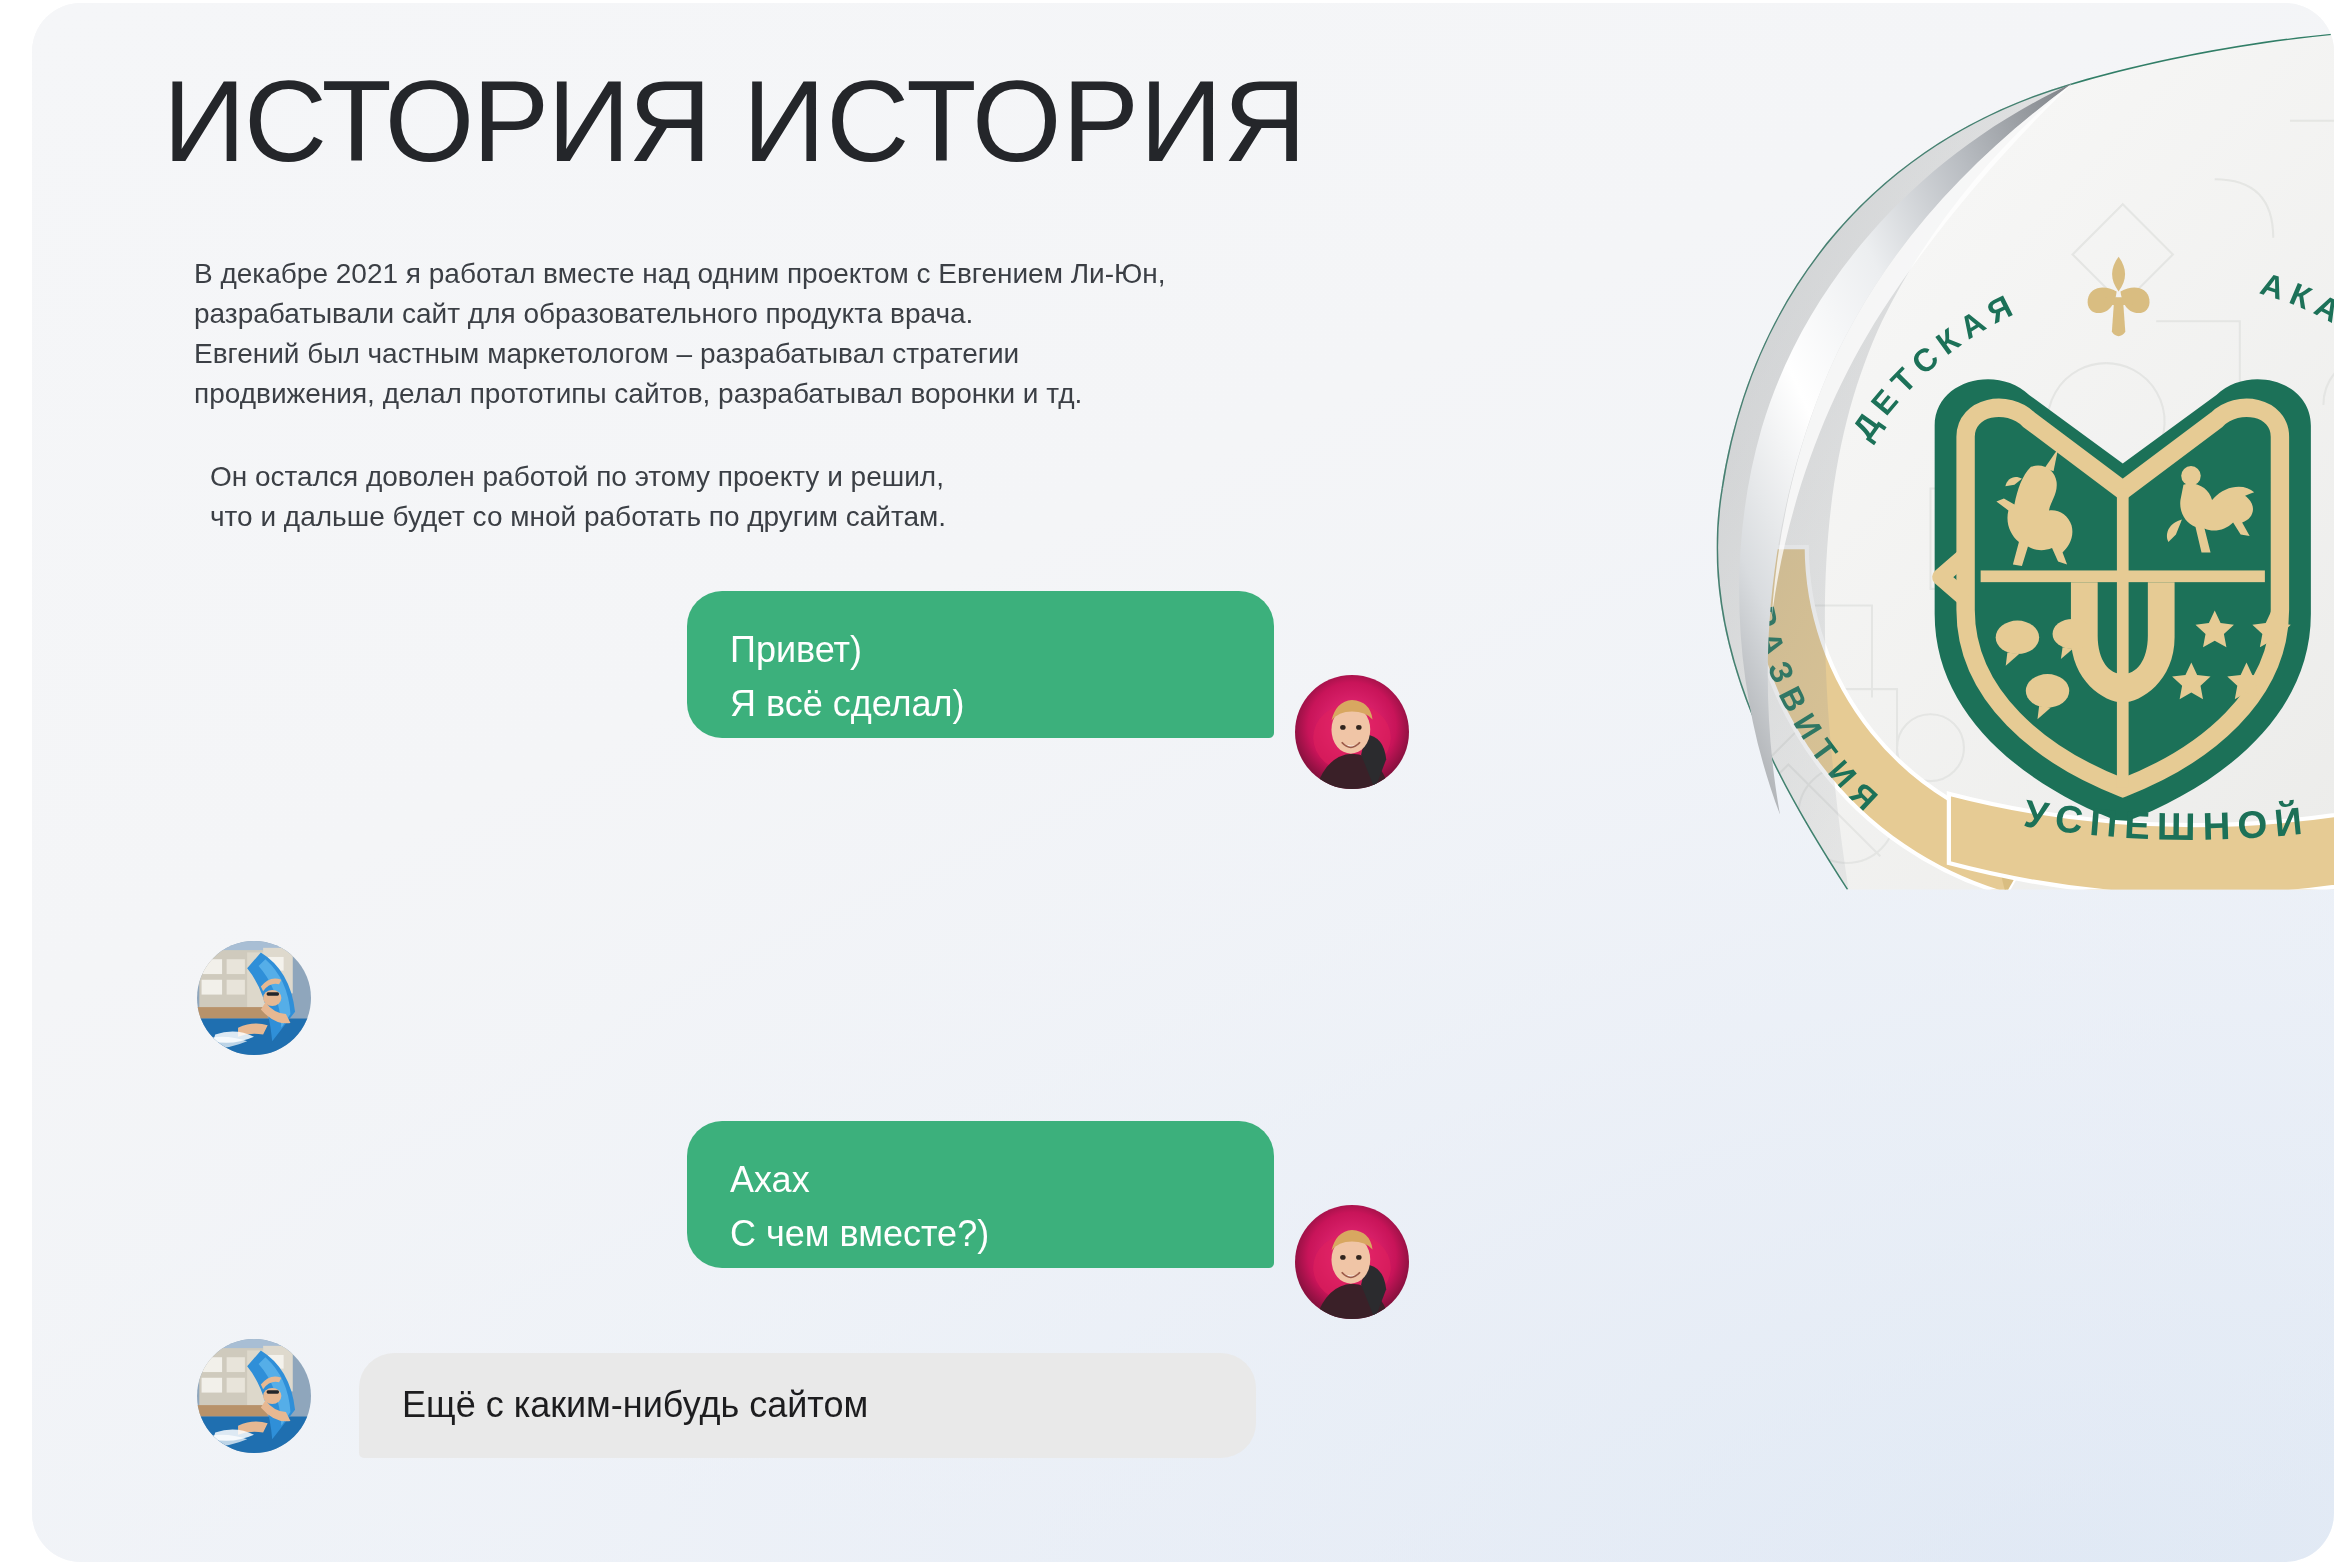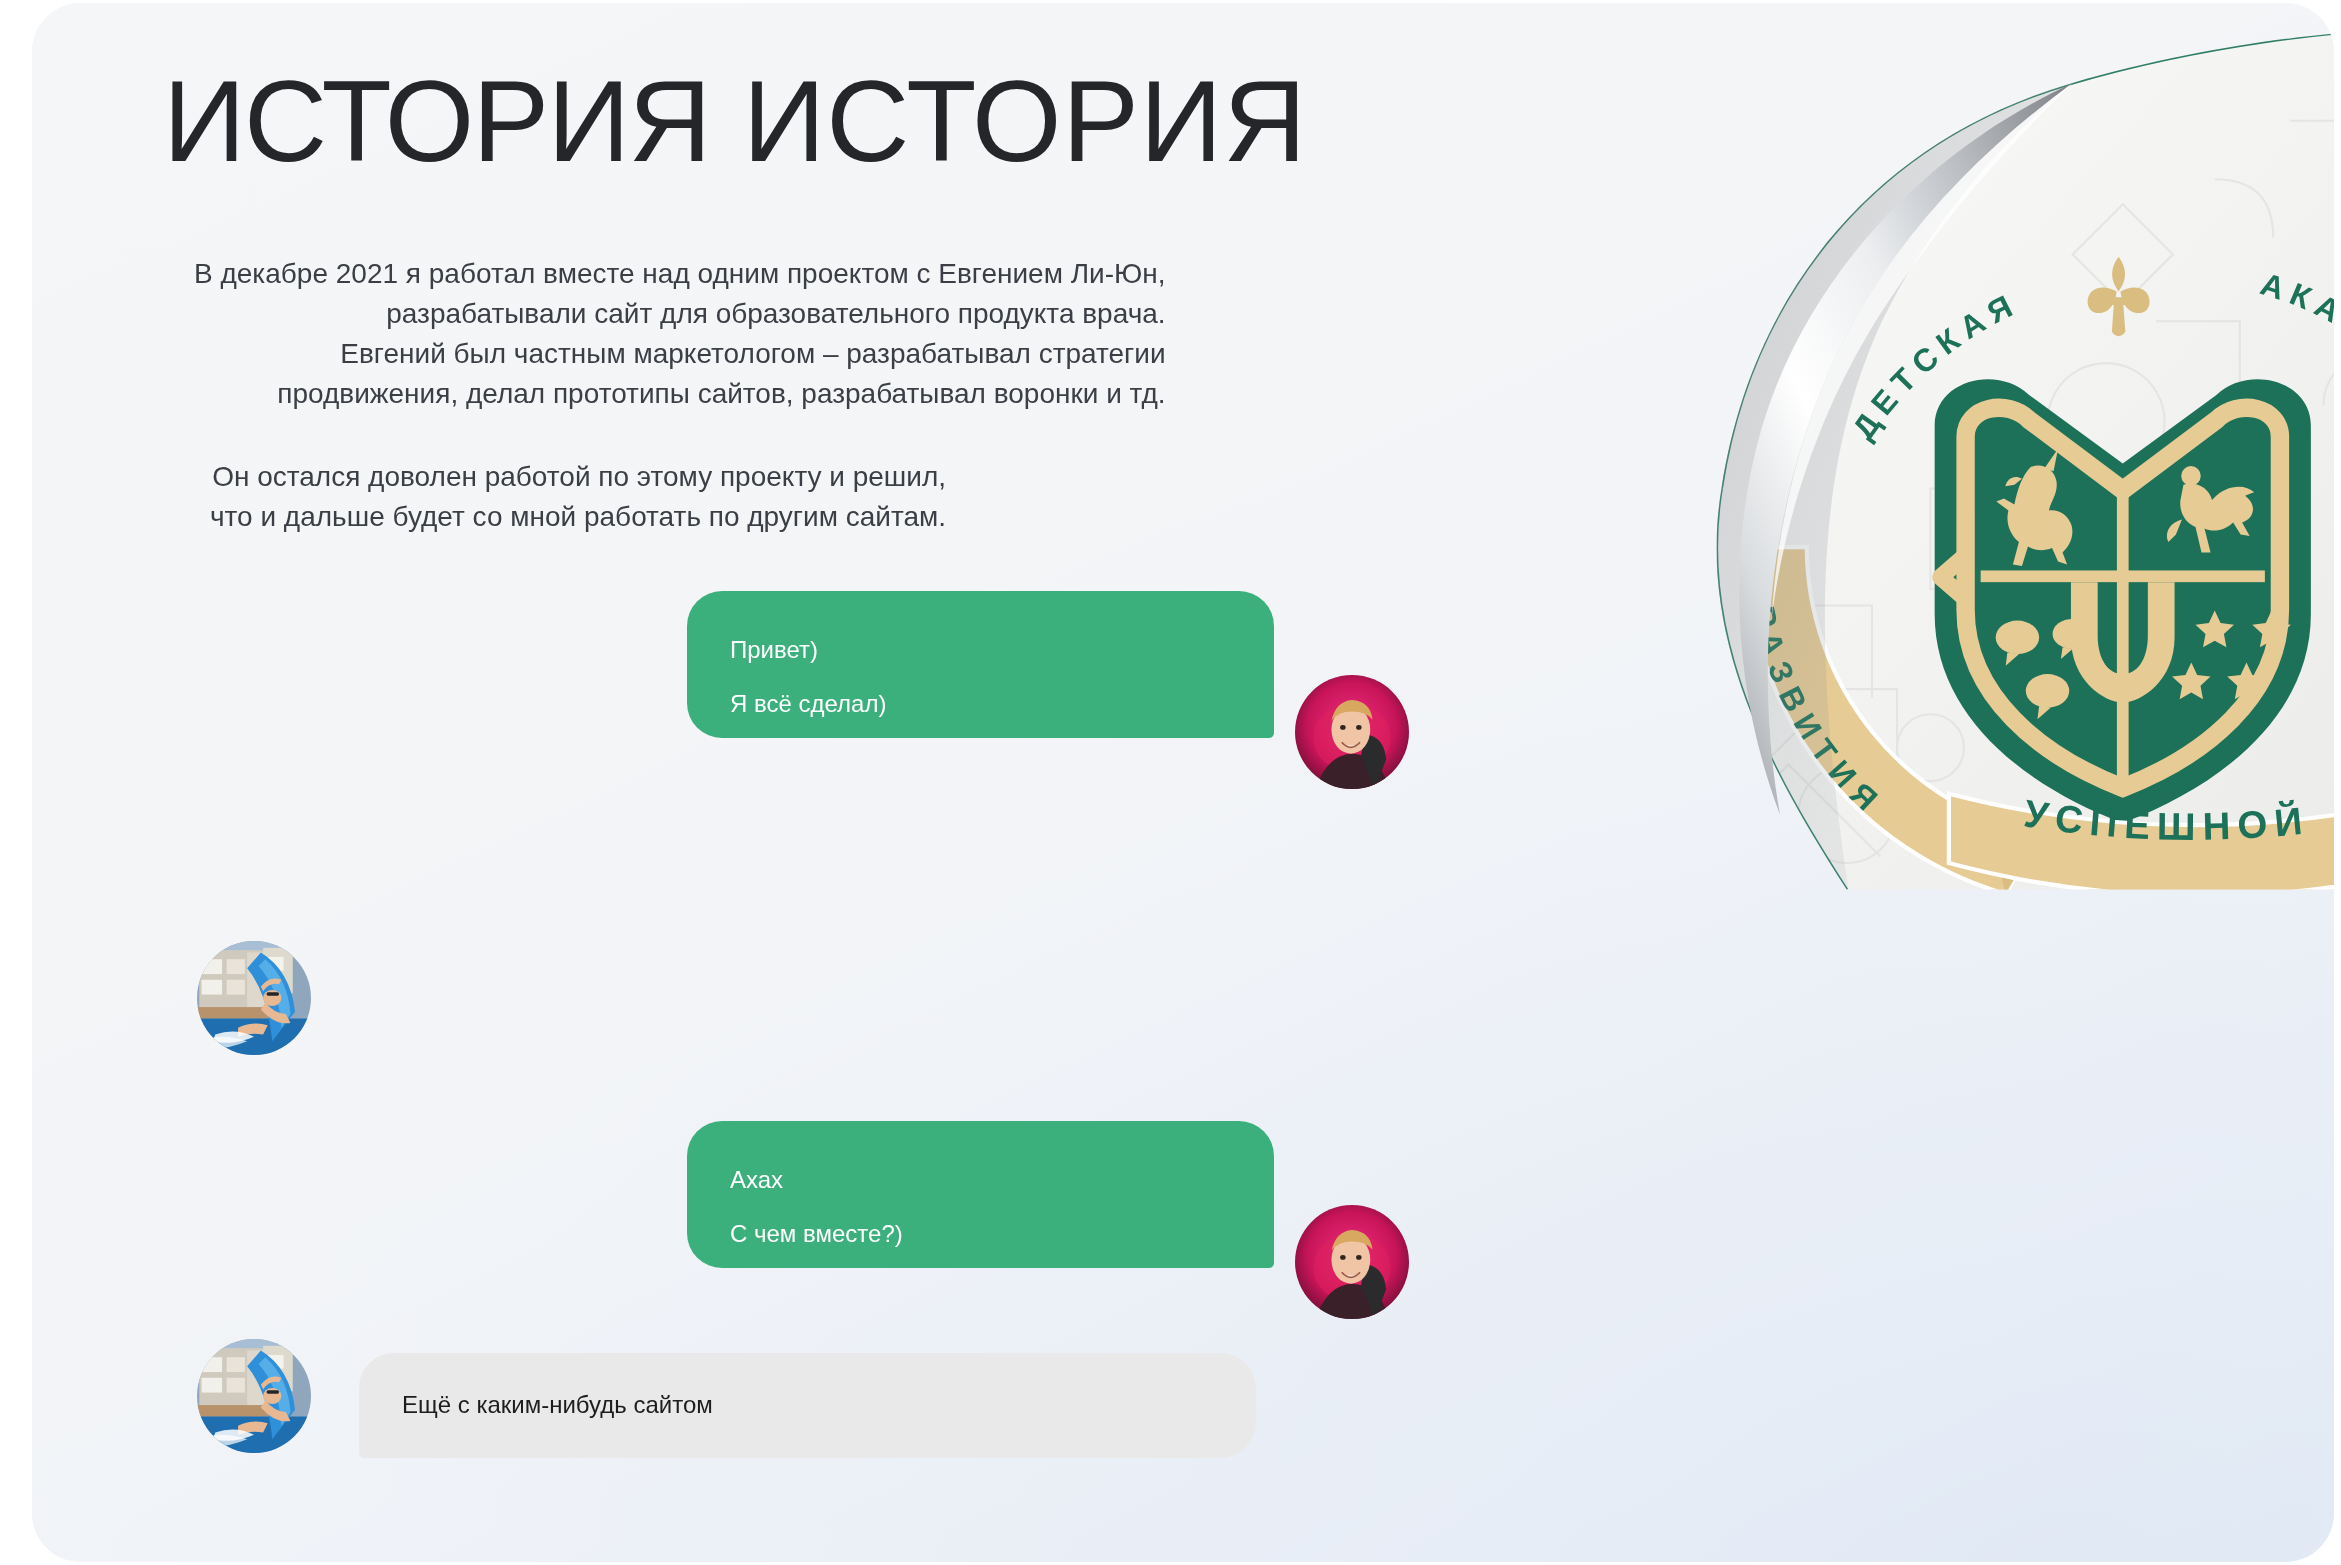--- a/index.html
+++ b/index.html
@@ -53,32 +53,31 @@
 
   
   .para {
     position: absolute;
     left: 162px;
     color: #3b3f45;
     font-size: 28px;
     line-height: 40px;
     font-weight: 400;
     white-space: pre-line;
-    text-align: right;
   }
   #para-1 { top: 251px; }
   #para-2 { top: 454px; margin-left: 16px; }
 
   
   .chat { position: absolute; left: 0; top: 0; width: 100%; height: 100%; }
 
   .bubble {
     position: absolute;
     padding: 32px 43px 25px 43px;
-    font-size: 24px;
+    font-size: 36px;
     line-height: 54px;
     white-space: pre-line;
   }
   .bubble.out {           
     background: #3cb07c;
     color: #ffffff;
     border-radius: 35px 35px 5px 35px;
   }
   .bubble.in {            
     background: #e9e9e9;

